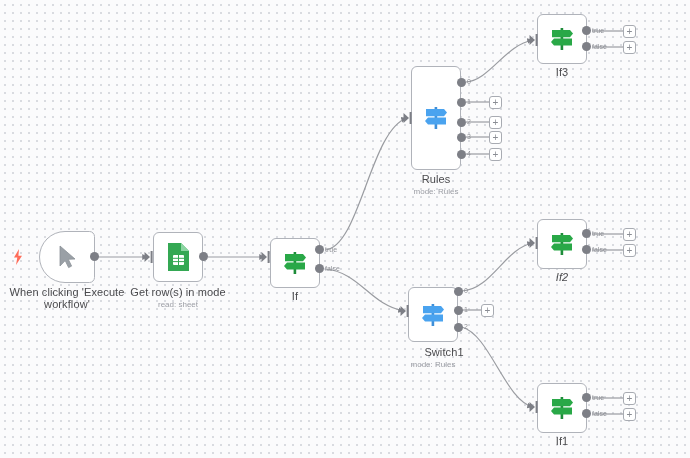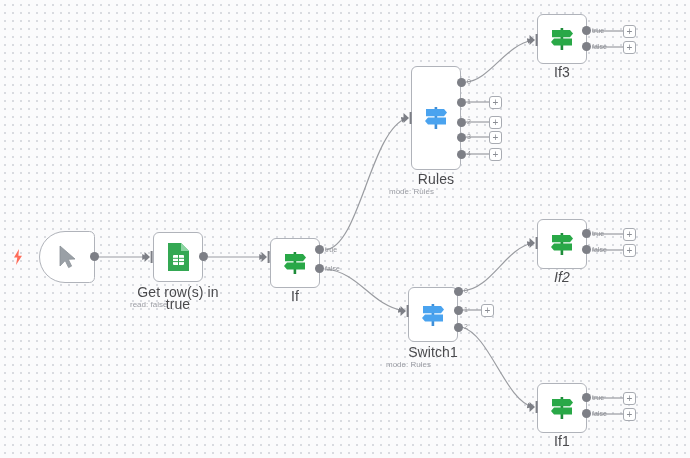--- a/index.html
+++ b/index.html
@@ -39,29 +39,30 @@
     z-index: 5;
   }
   .node.trigger {
     border-radius: 28px 6px 6px 28px;
   }
   .node .glyph { display: block; }
 
   .node-label {
     position: absolute;
     text-align: center;
-    font-size: 14px;
+    font-size: 11px;
     color: #4a4a4d;
     line-height: 11.5px;
     letter-spacing: .1px;
     z-index: 4;
     white-space: normal;
   }
   .node-sublabel {
     position: absolute;
+    text-align: center;
     font-size: 8px;
     color: #9a9ca3;
     line-height: 10px;
     z-index: 4;
   }
 
   
   .out-dot {
     position: absolute;
     width: 9px; height: 9px;
@@ -150,42 +151,43 @@
       <path d="M8 0 L3 8.5 L6.3 8.5 L5 16 L11 6.8 L7.4 6.8 Z" fill="#ff6d5a"></path>
     </svg>
   </div>
 
   <div class="node trigger" style="left:39px; top:231px; width:56px; height:52px;">
     <svg class="glyph" width="22" height="26" viewBox="0 0 22 26">
       <path d="M4 2 L4 22 L9.2 16.6 L12.6 23.6 L15.6 22.1 L12.3 15.3 L19 15.0 Z" fill="#9aa0a6" stroke="#8a9097" stroke-width="0.8" stroke-linejoin="round"></path>
     </svg>
   </div>
   <div class="out-dot" style="left:90px; top:252px;"></div>
+  <div class="node-label" style="left:2px; top:287px; width:130px;">When clicking 'Execute workflow'</div>
 
   <div class="in-arrow" style="left:144px; top:250px;">
     <svg width="10" height="14" viewBox="0 0 10 14">
       <path d="M0.5 2 L6 7 L0.5 12 Z" fill="#7d7f86"></path>
       <rect x="6.6" y="1" width="2" height="12" fill="#7d7f86"></rect>
     </svg>
   </div>
   <div class="node" style="left:153px; top:232px; width:50px; height:50px;">
     <svg class="glyph" width="26" height="30" viewBox="0 0 26 30">
       <path d="M3 1 H16 L24 9 V29 H3 Z" fill="#34a853"></path>
       <path d="M16 1 L24 9 H16 Z" fill="#8cd5a2"></path>
       <rect x="8" y="13" width="11" height="10" rx="1" fill="#ffffff"></rect>
       <g stroke="#34a853" stroke-width="1">
         <line x1="8" y1="16.3" x2="19" y2="16.3"></line>
         <line x1="8" y1="19.6" x2="19" y2="19.6"></line>
         <line x1="13.5" y1="13" x2="13.5" y2="23"></line>
       </g>
     </svg>
   </div>
   <div class="out-dot" style="left:199px; top:252px;"></div>
-  <div class="node-label" style="left:130px; top:287px; width:96px;">Get row(s) in true</div>
-  <div class="node-sublabel" style="left:130px; top:300px; width:96px;">read: false</div>
+  <div class="node-label" style="left:130px; top:287px; width:96px;">Get row(s) in mode</div>
+  <div class="node-sublabel" style="left:130px; top:300px; width:96px;">read: sheet</div>
 
   <div class="in-arrow" style="left:261px; top:250px;">
     <svg width="10" height="14" viewBox="0 0 10 14">
       <path d="M0.5 2 L6 7 L0.5 12 Z" fill="#7d7f86"></path>
       <rect x="6.6" y="1" width="2" height="12" fill="#7d7f86"></rect>
     </svg>
   </div>
   <div class="node" style="left:270px; top:238px; width:50px; height:50px;">
     <svg class="glyph" width="28" height="26" viewBox="0 0 28 26">
       <rect x="12.6" y="2" width="2.6" height="22" fill="#1e8c3a"></rect>
@@ -246,21 +248,21 @@
   </div>
   <div class="out-dot" style="left:454px; top:287px;"></div>
   <div class="port-label" style="left:464px; top:287px;">0</div>
   <div class="out-dot" style="left:454px; top:306px;"></div>
   <div class="port-label" style="left:464px; top:306px;">1</div>
   <div class="out-dot" style="left:454px; top:323px;"></div>
   <div class="port-label" style="left:464px; top:323px;">2</div>
 
   <div class="plus-btn" style="left:481px; top:304px;">+</div>
 
-  <div class="node-label" style="left:396px; top:347px; width:74px;">Switch1</div>
+  <div class="node-label" style="left:407px; top:347px; width:74px;">Switch1</div>
   <div class="node-sublabel" style="left:386px; top:360px; width:94px;">mode: Rules</div>
 
   <div class="in-arrow" style="left:529px; top:33px;">
     <svg width="10" height="14" viewBox="0 0 10 14">
       <path d="M0.5 2 L6 7 L0.5 12 Z" fill="#7d7f86"></path>
       <rect x="6.6" y="1" width="2" height="12" fill="#7d7f86"></rect>
     </svg>
   </div>
   <div class="node" style="left:537px; top:14px; width:50px; height:50px;">
     <svg class="glyph" width="28" height="26" viewBox="0 0 28 26">

